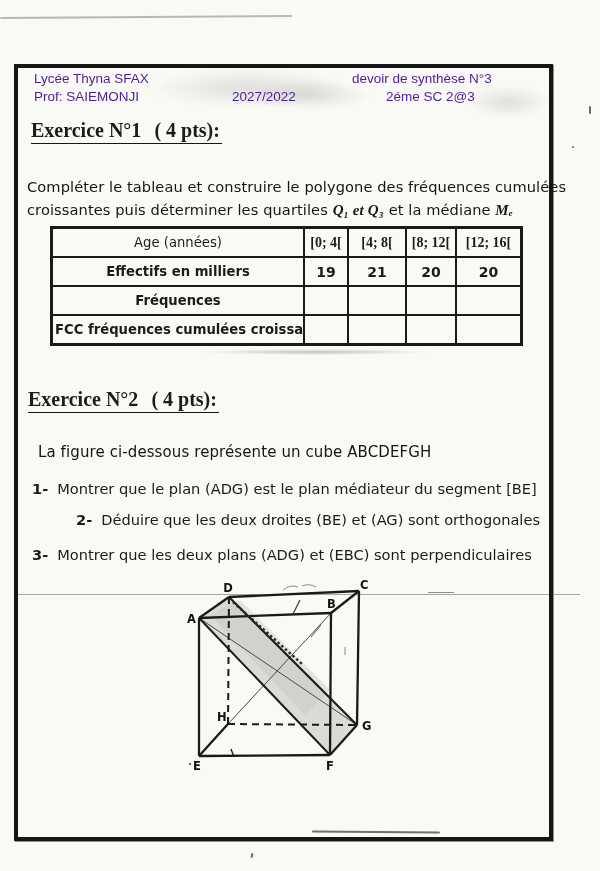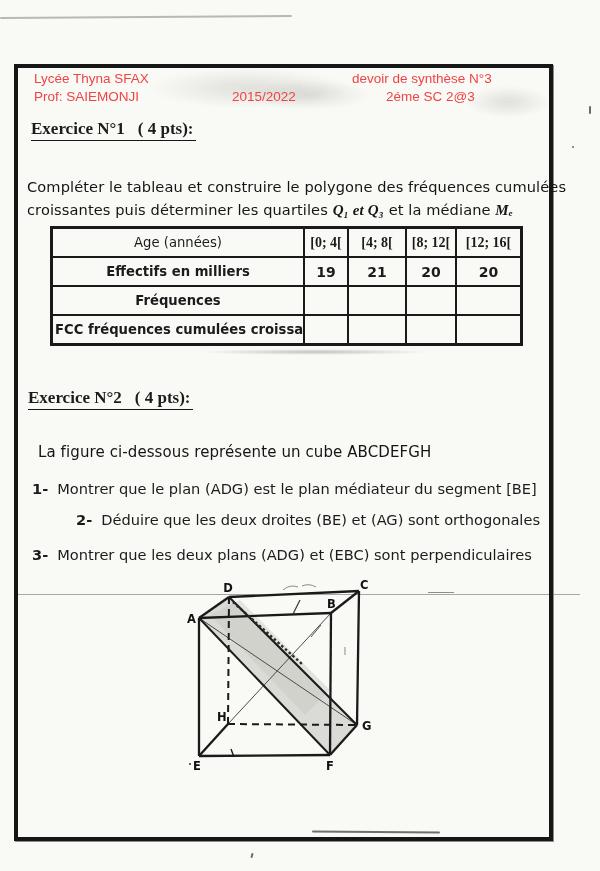--- a/index.html
+++ b/index.html
@@ -42,26 +42,26 @@
 
   
   .frame {
     left: 14px; top: 64px; width: 539px; height: 777px;
     border: 4px solid #161616;
     box-shadow: 1px 1px 0 #8e8e88;
     background: transparent;
   }
 
   
-  .hdr { font-family: "Liberation Sans", sans-serif; font-size: 13.5px; color: #ef4444; white-space: nowrap; }
+  .hdr { font-family: "Liberation Sans", sans-serif; font-size: 13.5px; color: #4c1d95; white-space: nowrap; }
 
   
   .ex-heading {
     font-family: "Liberation Serif", serif;
-    font-weight: bold; font-size: 17px;
+    font-weight: bold; font-size: 20px;
     border-bottom: 1.6px solid #161616;
     padding: 0 2px 1px 0;
     white-space: nowrap;
   }
   .ex-heading .gap { display:inline-block; width: 13px; }
 
   
   .hand { font-size: 14.6px; color: #151515; white-space: nowrap; letter-spacing: .1px; }
   .hand b { font-weight: bold; }
   .math { font-family: "Liberation Serif", serif; font-weight: bold; font-style: italic; font-size: 15px; }
@@ -112,21 +112,21 @@
   <div class="abs mid-scandash"></div>
   <div class="abs pen-bottom"></div>
   <div class="abs mark-sm" style="left:589px; top:106px; width:2px; height:8px;"></div>
   <div class="abs mark-sm" style="left:572px; top:146px; width:2px; height:2px;"></div>
   <div class="abs mark-sm" style="left:251px; top:853px; width:2px; height:5px; transform:rotate(14deg);"></div>
 
   <div class="abs frame"></div>
 
   <div class="abs hdr" style="left:34px; top:71px;">Lycée Thyna SFAX</div>
   <div class="abs hdr" style="left:34px; top:89px;">Prof: SAIEMONJI</div>
-  <div class="abs hdr" style="left:232px; top:89px;">2015/2022</div>
+  <div class="abs hdr" style="left:232px; top:89px;">2027/2022</div>
   <div class="abs hdr" style="left:352px; top:71px;">devoir de synthèse N°3</div>
   <div class="abs hdr" style="left:386px; top:89px;">2éme SC 2@3</div>
 
   <div class="abs ex-heading" style="left:31px; top:119px;">
     <span>Exercice N°1</span><span class="gap"></span><span>( 4 pts):</span>
   </div>
 
 
   <div class="abs hand" style="left:27px; top:178px;">Compléter le tableau et construire le polygone des fréquences cumulées</div>
   <div class="abs hand" style="left:27px; top:201px;">

